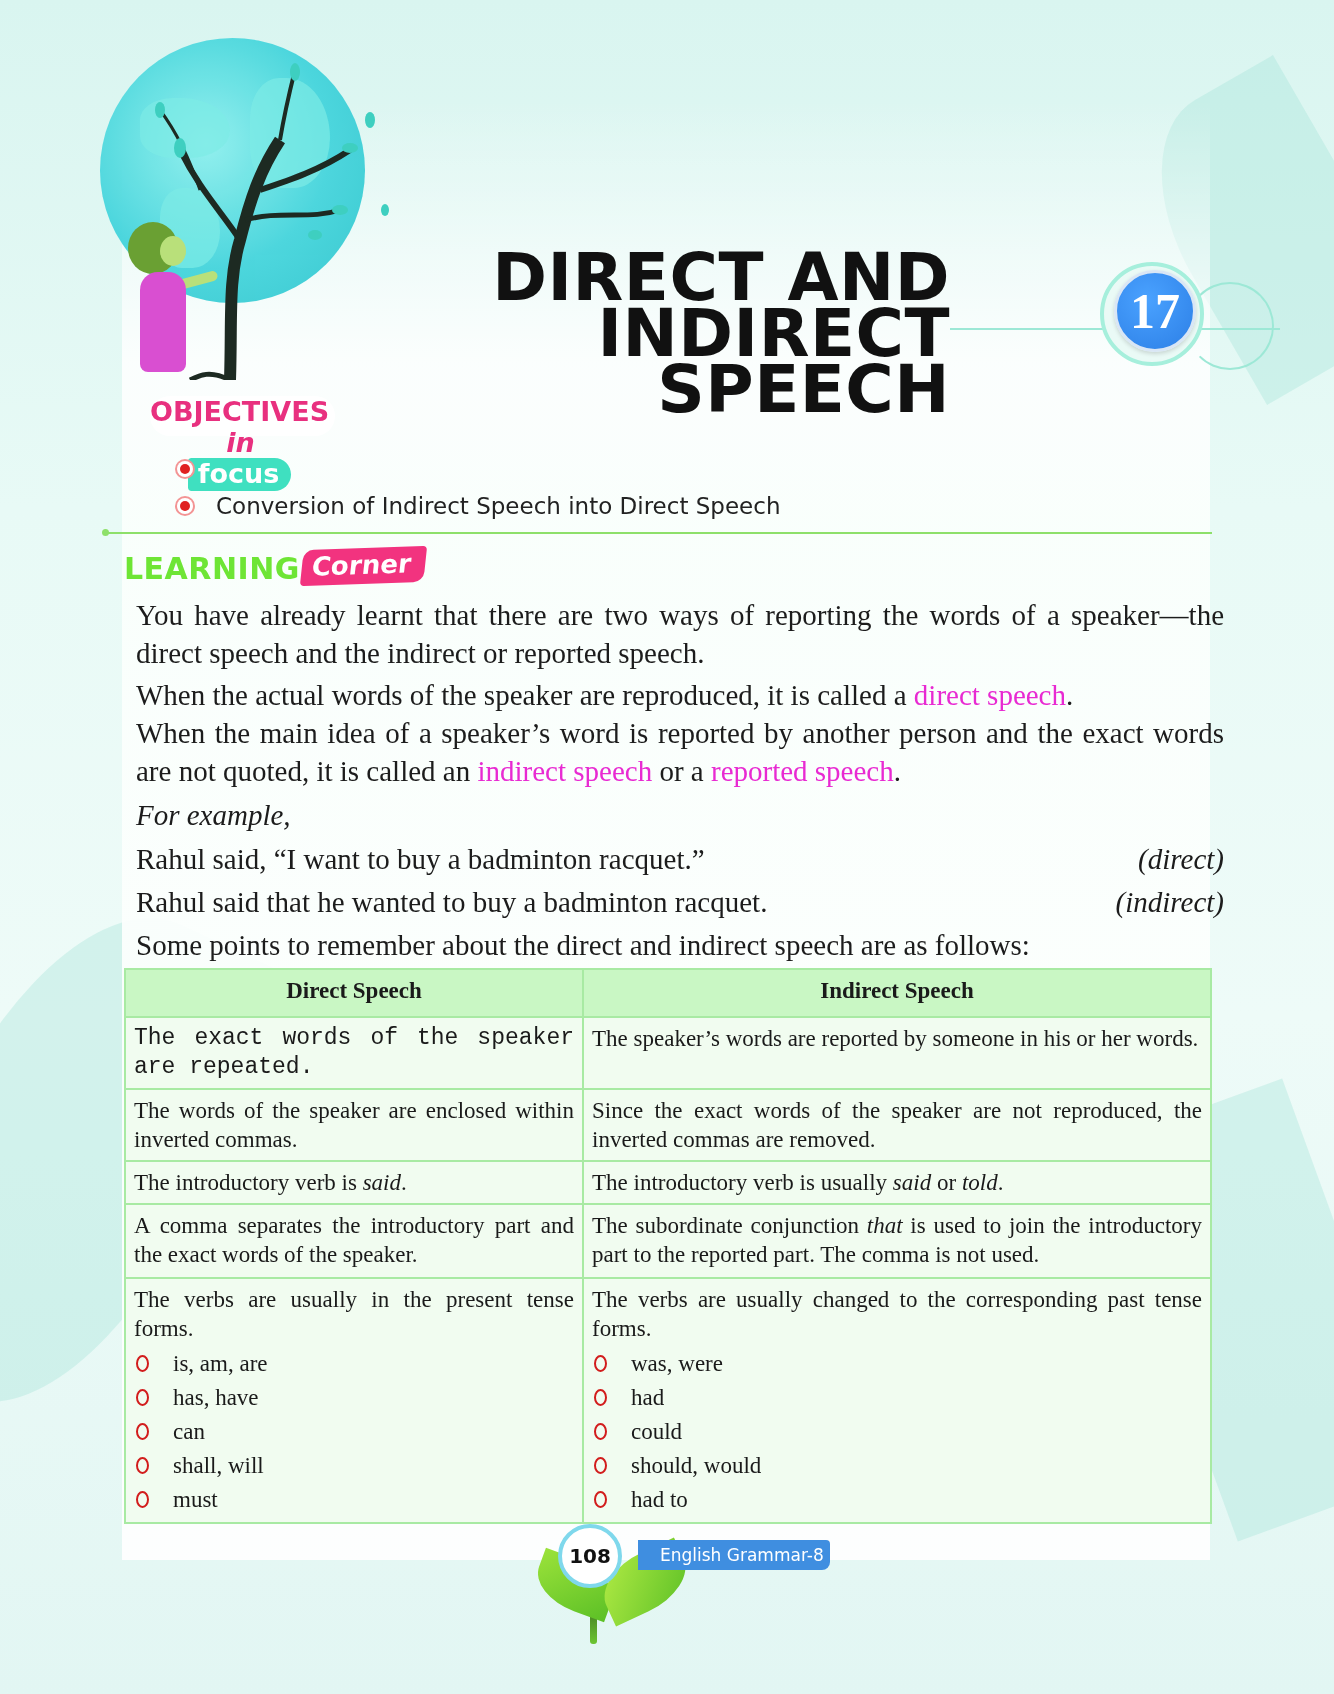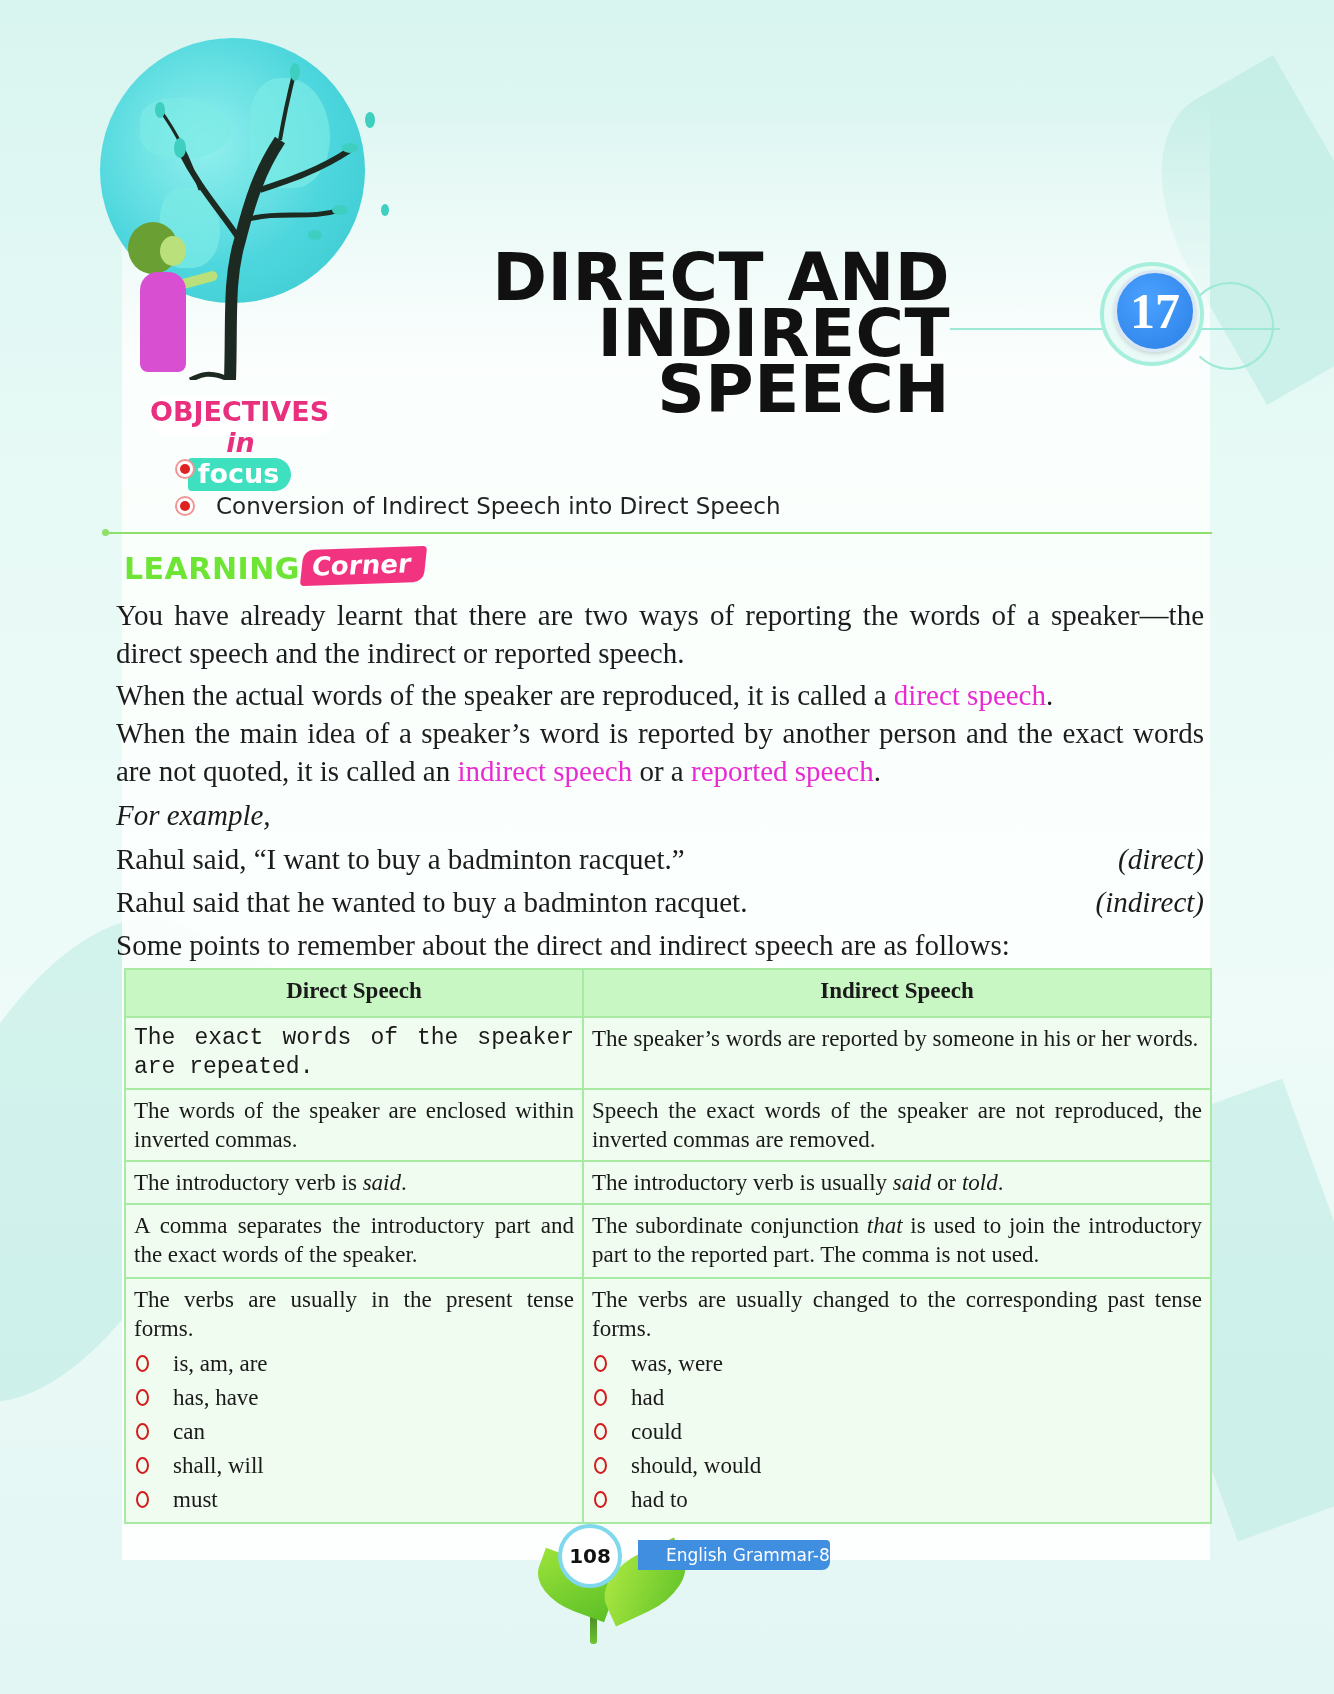--- a/index.html
+++ b/index.html
@@ -79,21 +79,21 @@
   .lc-head { position: absolute; left: 124px; top: 548px; display: flex; align-items: flex-end; }
   .lc-learning {
     font-family: "DejaVu Sans", sans-serif; font-weight: 900; font-size: 30px; color: #6ee535; letter-spacing: 0.5px;
   }
   .lc-corner {
     margin-left: 2px; margin-bottom: 2px; background: #f2337f; color: #fff; transform: skewX(-8deg) rotate(-2deg);
     font-family: "DejaVu Sans", sans-serif; font-weight: 700; font-size: 26px; padding: 2px 14px 4px 10px;
     border-radius: 10px 4px 10px 4px;
   }
 
-  .body-text { position: absolute; left: 116px; width: 1088px; font-size: 29px; line-height: 38px; color: #1c1c1c; }
+  .body-text { position: absolute; left: 136px; width: 1088px; font-size: 29px; line-height: 38px; color: #1c1c1c; }
   .pink { color: #e82ad2; }
   .ital { font-style: italic; }
   .ex-row { display: flex; justify-content: space-between; }
 
   
   .speech-table {
     position: absolute; left: 124px; top: 968px; width: 1088px; border-collapse: collapse;
     background: #f1fcf0; font-size: 23px; line-height: 29px;
   }
   .speech-table td, .speech-table th { border: 2px solid #a8eaa3; padding: 6px 8px; vertical-align: top; }
@@ -112,21 +112,21 @@
   .leaf-l { position: absolute; left: 45px; top: 36px; width: 80px; height: 50px; border-radius: 0 60% 0 60%; background: linear-gradient(135deg, #9be23a, #5cc026); transform: rotate(20deg); }
   .leaf-r { position: absolute; left: 110px; top: 30px; width: 90px; height: 56px; border-radius: 60% 0 60% 0; background: linear-gradient(135deg, #b4ec45, #5cc026); transform: rotate(-25deg); }
   .stem { position: absolute; left: 100px; top: 60px; width: 7px; height: 60px; background: linear-gradient(#2a4b1a, #6cc532); border-radius: 3px; }
   .page-circle {
     position: absolute; left: 68px; top: 0px; width: 56px; height: 56px; border-radius: 50%; background: #fff;
     border: 4px solid #7fd8ec; display: flex; align-items: center; justify-content: center;
     font-family: "DejaVu Sans", sans-serif; font-weight: 700; font-size: 20px; color: #111;
   }
   .footer-band {
     position: absolute; left: 148px; top: 16px; width: 192px; height: 30px; background: #3f8ee0; border-radius: 0 4px 8px 0;
-    display: flex; align-items: center; padding-left: 28px; box-sizing: border-box;
+    display: flex; align-items: center; padding-left: 22px; box-sizing: border-box;
     font-family: "DejaVu Sans", sans-serif; font-size: 17px; color: #fff;
   }
 </style>
 </head>
 <body>
 
 <div class="bg-leaf" style="left:-60px; top:900px; width:260px; height:520px; transform:rotate(25deg);"></div>
 <div class="bg-leaf" style="left:1180px; top:80px; width:180px; height:300px; transform:rotate(-30deg);"></div>
 <div class="bg-leaf" style="left:1160px; top:1100px; width:200px; height:420px; transform:rotate(-20deg);"></div>
 
@@ -222,21 +222,21 @@
       <th>Indirect Speech</th>
     </tr>
   </thead>
   <tbody>
     <tr>
       <td class="col1" style="height:58px;font-family:Liberation Mono, monospace;">The exact words of the speaker are repeated.</td>
       <td>The speaker’s words are reported by someone in his or her words.</td>
     </tr>
     <tr>
       <td class="col1" style="height:58px;">The words of the speaker are enclosed within inverted commas.</td>
-      <td>Speech the exact words of the speaker are not reproduced, the inverted commas are removed.</td>
+      <td>Since the exact words of the speaker are not reproduced, the inverted commas are removed.</td>
     </tr>
     <tr>
       <td class="col1" style="height:28px;">
         <span>The introductory verb is </span><em>said</em><span>.</span>
       </td>
       <td>
         <span>The introductory verb is usually </span><em>said</em><span> or </span><em>told</em><span>.</span>
       </td>
     </tr>
     <tr>

